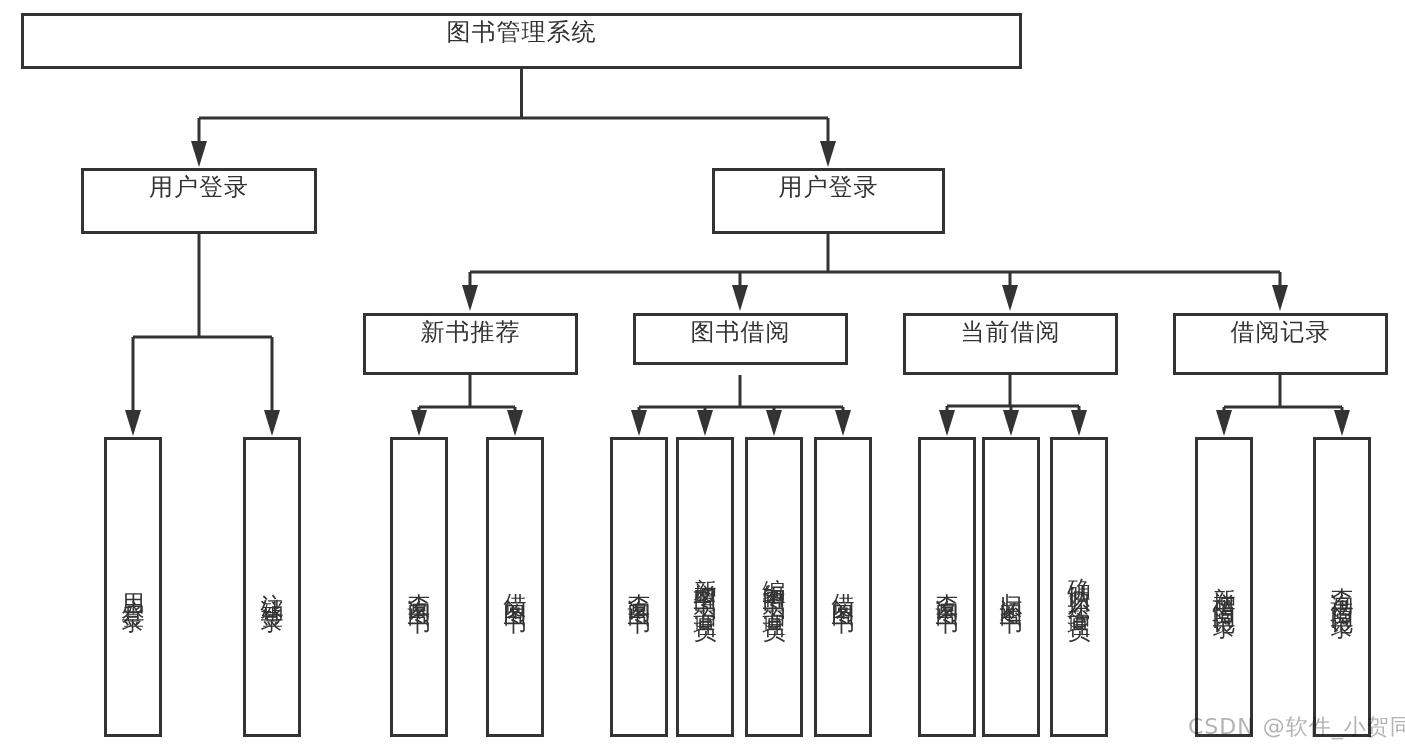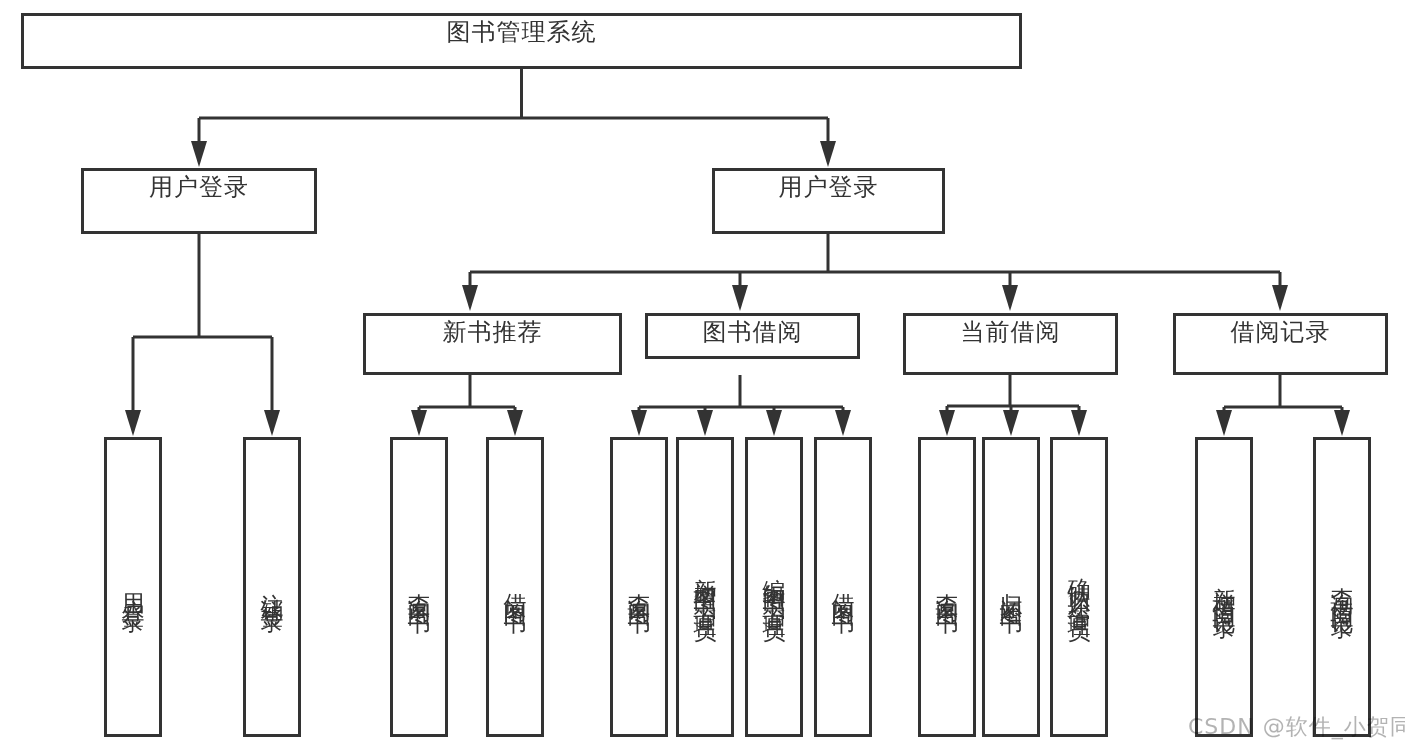--- a/index.html
+++ b/index.html
@@ -138,24 +138,24 @@
     <span>图书管理系统</span>
   </div>
 
   <div class="hbox" style="left:81px; top:168px; width:236px; height:66px;">
     <span>用户登录</span>
   </div>
   <div class="hbox" style="left:712px; top:168px; width:233px; height:66px;">
     <span>用户登录</span>
   </div>
 
-  <div class="hbox" style="left:363px; top:313px; width:259px; height:62px;">
+  <div class="hbox" style="left:363px; top:313px; width:215px; height:62px;">
     <span>新书推荐</span>
   </div>
-  <div class="hbox" style="left:633px; top:313px; width:215px; height:46px;margin-left:12px;">
+  <div class="hbox" style="left:633px; top:313px; width:215px; height:52px;">
     <span>图书借阅</span>
   </div>
   <div class="hbox" style="left:1173px; top:313px; width:215px; height:62px;">
     <span>借阅记录</span>
   </div>
   <div class="hbox" style="left:903px; top:313px; width:215px; height:62px;">
     <span>当前借阅</span>
   </div>
 
   <div class="vbox" style="left:104px;">

